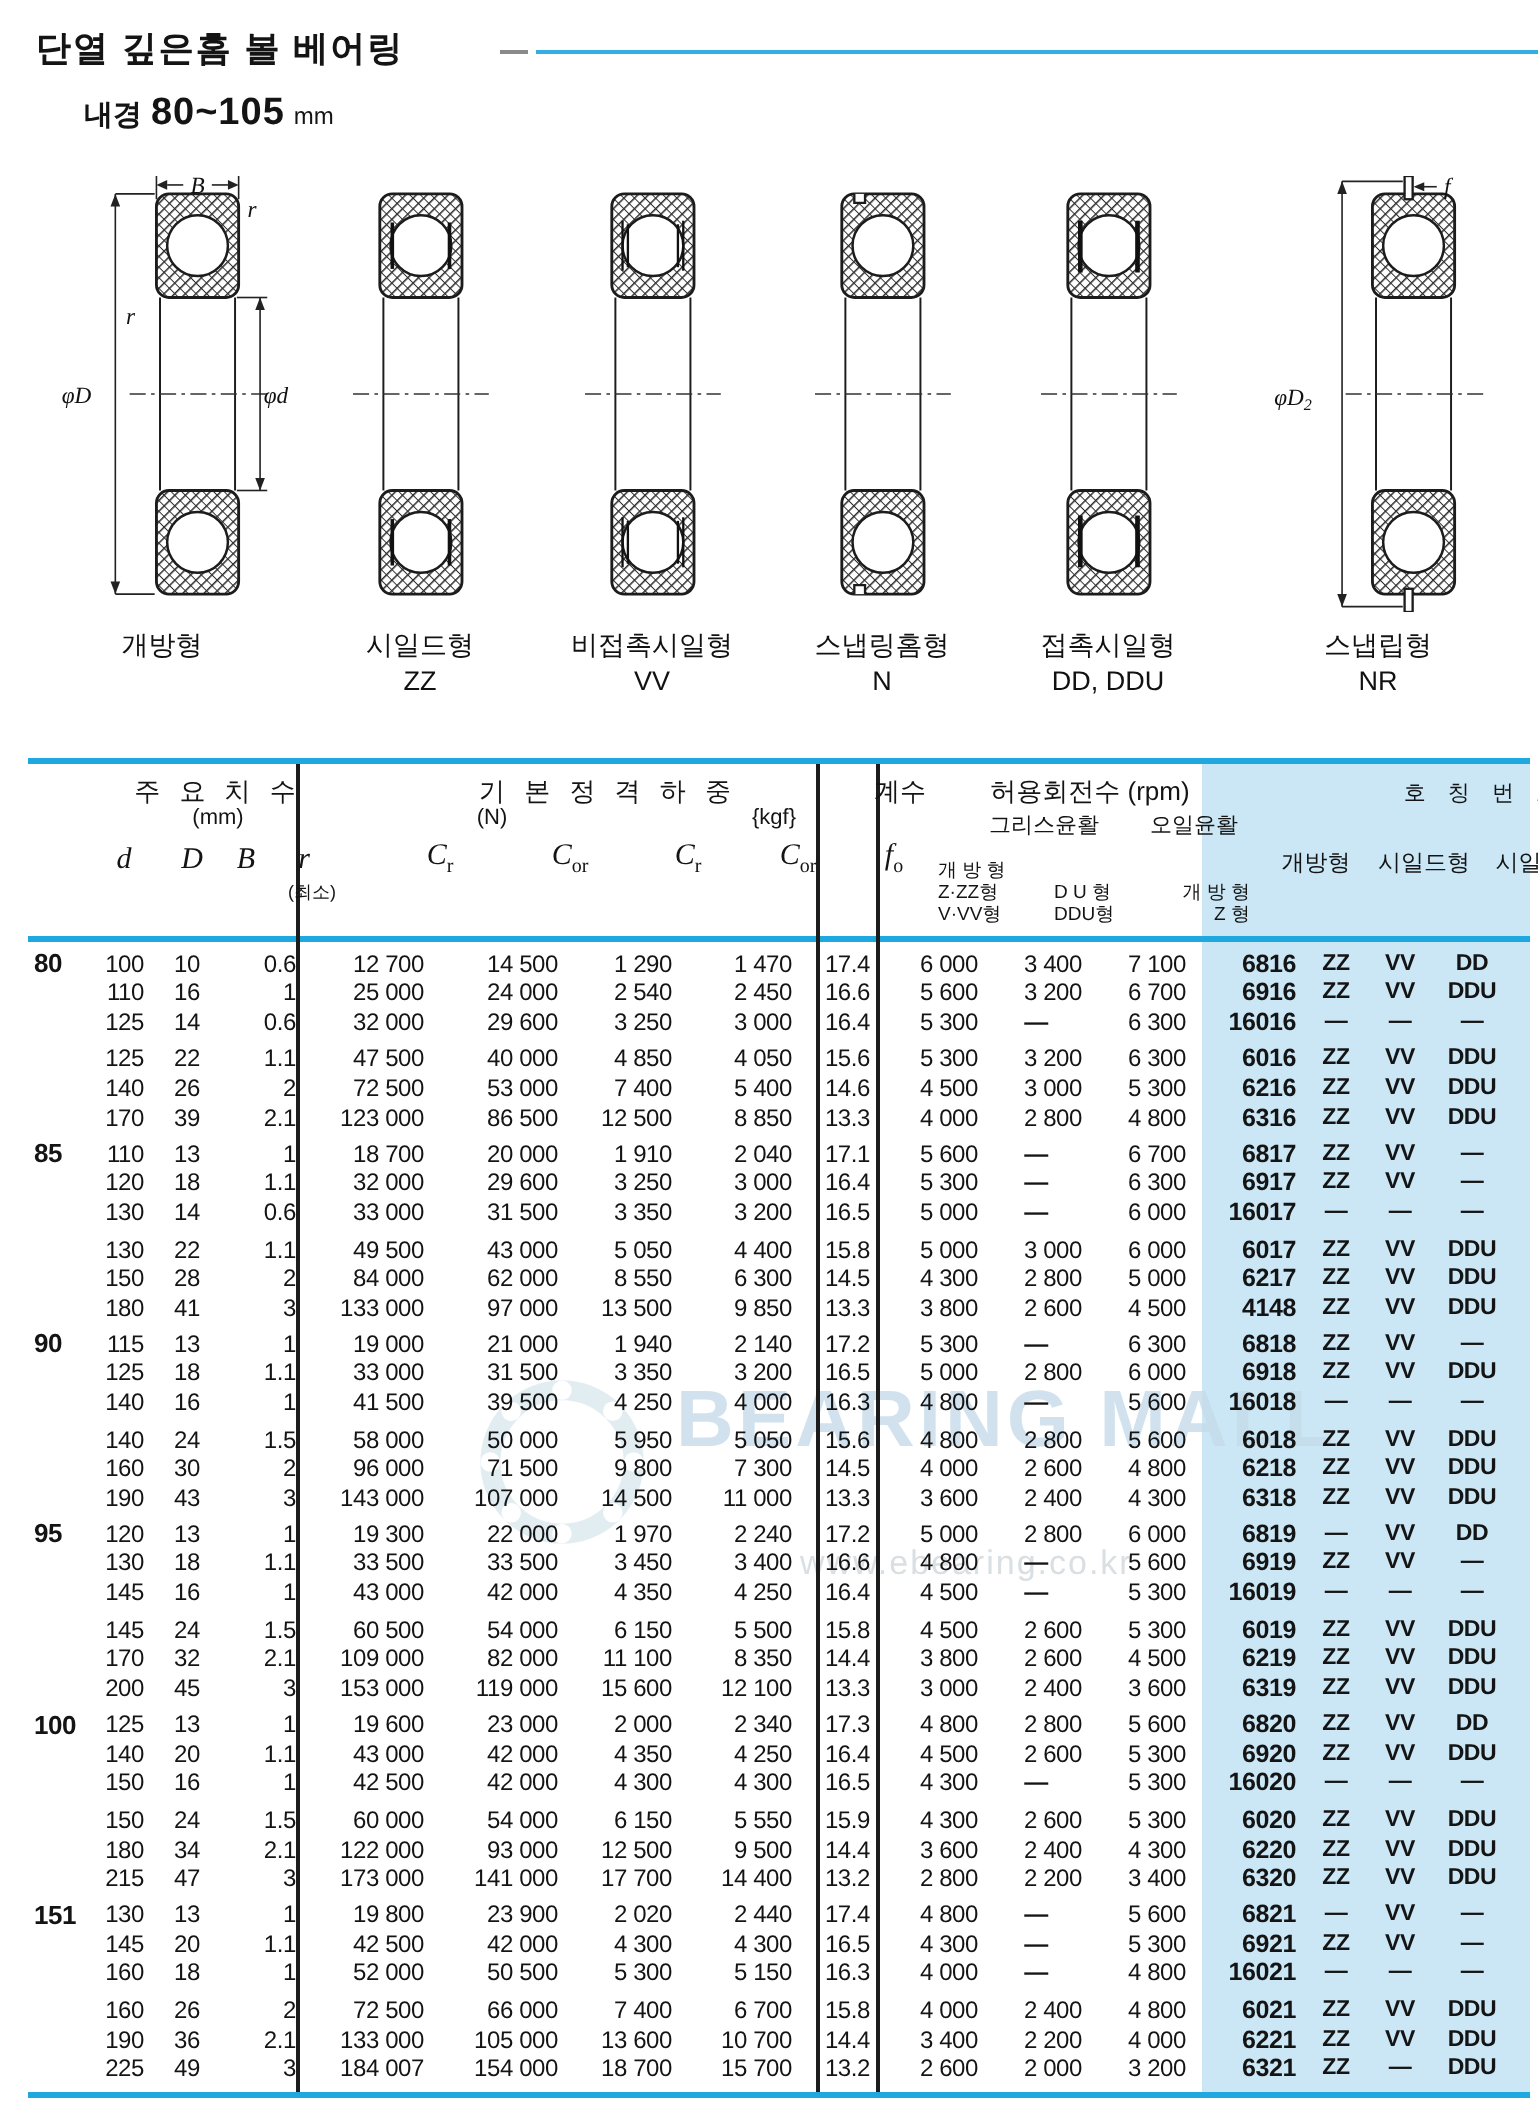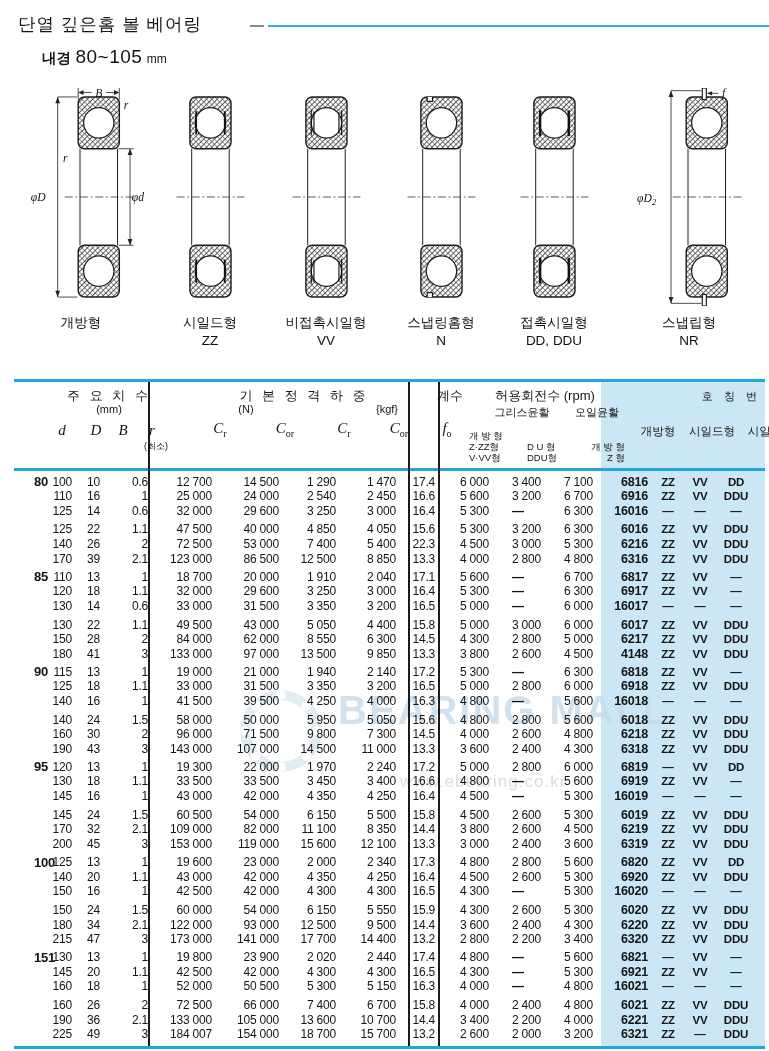--- a/index.html
+++ b/index.html
@@ -1,25 +1,25 @@
 <!DOCTYPE html>
 <html><head>
 <meta charset="utf-8">
 <style>
   html,body{margin:0;padding:0;background:#fff;}
   .page{position:relative;width:769px;height:1051px;background:#fff;overflow:hidden;
         font-family:"Liberation Sans","DejaVu Sans",sans-serif;color:#141414;}
   
   .titlebar{position:absolute;left:18px;top:12px;width:740px;height:26px;}
-  .title{font-size:17.5px;font-weight:normal;letter-spacing:1px;display:inline-block;text-align:center;}
+  .title{font-size:17.5px;font-weight:bold;letter-spacing:1px;display:inline-block;text-align:center;}
   .title-dash{position:absolute;left:232px;top:13px;width:14px;height:2px;background:#8a8a8a;}
   .title-rule{position:absolute;left:250px;top:13px;width:501px;height:2px;background:#35aee4;}
   .subtitle{position:absolute;left:42px;top:46px;}
   .subtitle .lbl{font-size:14.5px;font-weight:bold;}
-  .subtitle .rng{font-size:19px;font-weight:normal;letter-spacing:.5px;}
+  .subtitle .rng{font-size:19px;font-weight:bold;letter-spacing:.5px;}
   .subtitle .unit{font-size:12px;font-weight:normal;}
   
   .diagrams{position:absolute;left:2px;top:88px;width:765px;display:flex;justify-content:space-between;padding:0 4px;box-sizing:border-box;}
   figure{margin:0;text-align:center;}
   figure svg{height:218px;display:block;margin:0 auto;}
   figcaption{margin-top:8px;font-size:13.5px;line-height:1.35;color:#111;}
   .ring{fill:url(#hatch);stroke:#1c1c1c;stroke-width:1.6;}
   .ball{fill:#fff;stroke:#1c1c1c;stroke-width:1.4;}
   .edge{stroke:#1c1c1c;stroke-width:1.1;}
   .axis{stroke:#333;stroke-width:.9;stroke-dasharray:9 3 2 3;}
@@ -46,21 +46,21 @@
   .rpmsub{font-size:9.5px;line-height:11px;letter-spacing:0;}
   .partno-title{font-size:11px;letter-spacing:4px;}
   .colhead{font-size:11.5px;}
   .rows{position:absolute;left:0;top:95px;width:769px;z-index:3;}
   .trow{display:grid;grid-template-columns:40px 36px 30px 42px 66px 67px 57px 62px 38px 54px 52px 52px 56px 32px 32px 40px;
         height:14.7px;align-items:center;}
   .trow.grp-start{margin-top:4px;}
   .trow.sec-start{margin-top:3px;}
   .rows .trow:first-child{margin-top:0;}
   .tc{font-size:12px;text-align:right;letter-spacing:-0.2px;white-space:nowrap;}
-  .tc0{text-align:left;padding-left:34px;font-weight:bold;font-size:13px;}
+  .tc0{text-align:left;padding-left:17px;font-weight:bold;font-size:13px;}
   .tc1{padding-right:4px;}
   .tc2{padding-right:6px;}
   .tc3{text-align:right;padding-left:9px;}
   .tc4,.tc5,.tc6{padding-right:2px;}
   .tc7{padding-right:4px;}
   .tc8{padding-right:3px;}
   .tc9,.tc10,.tc11{padding-right:3px;}
   .tc12{padding-right:4px;font-weight:bold;font-size:12.5px;}
   .tc13,.tc14,.tc15{text-align:center;font-weight:bold;font-size:11.5px;padding-right:0;}
   .tc.dash{text-align:center;padding-right:0;font-weight:bold;}
@@ -403,21 +403,21 @@
         </div>
         <div class="trow">
           <span class="tc tc0"></span>
           <span class="tc tc1">140</span>
           <span class="tc tc2">26</span>
           <span class="tc tc3">2</span>
           <span class="tc tc4">72 500</span>
           <span class="tc tc5">53 000</span>
           <span class="tc tc6">7 400</span>
           <span class="tc tc7">5 400</span>
-          <span class="tc tc8">22.3</span>
+          <span class="tc tc8">14.6</span>
           <span class="tc tc9">4 500</span>
           <span class="tc tc10">3 000</span>
           <span class="tc tc11">5 300</span>
           <span class="tc tc12">6216</span>
           <span class="tc tc13">ZZ</span>
           <span class="tc tc14">VV</span>
           <span class="tc tc15">DDU</span>
         </div>
         <div class="trow">
           <span class="tc tc0"></span>

